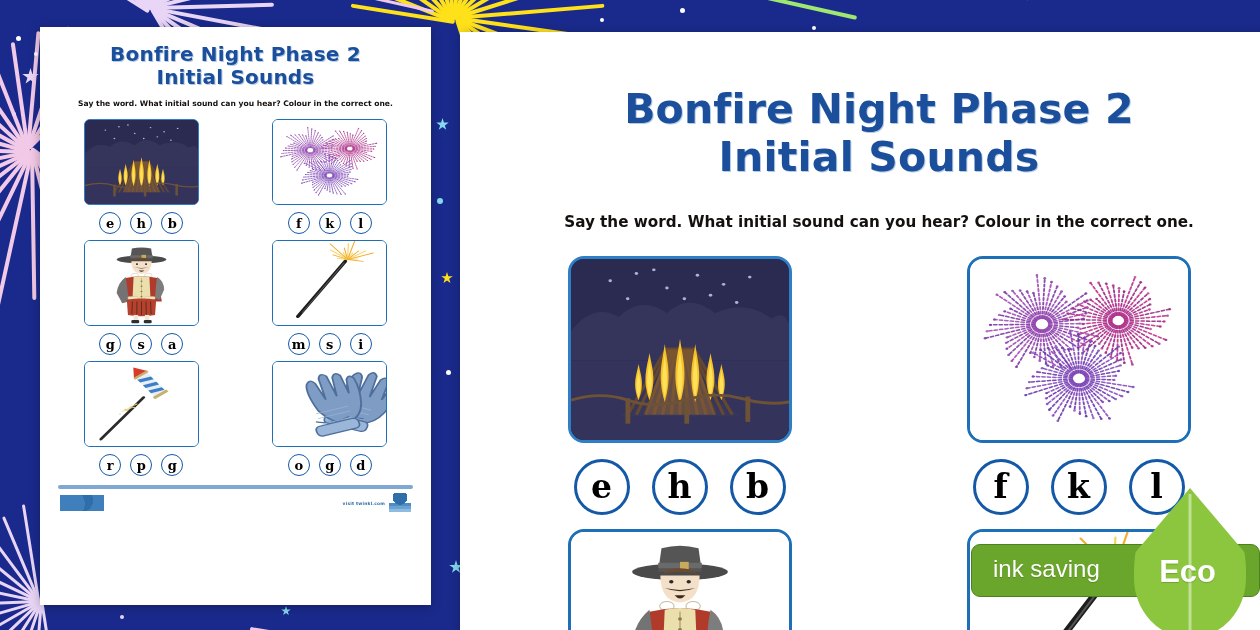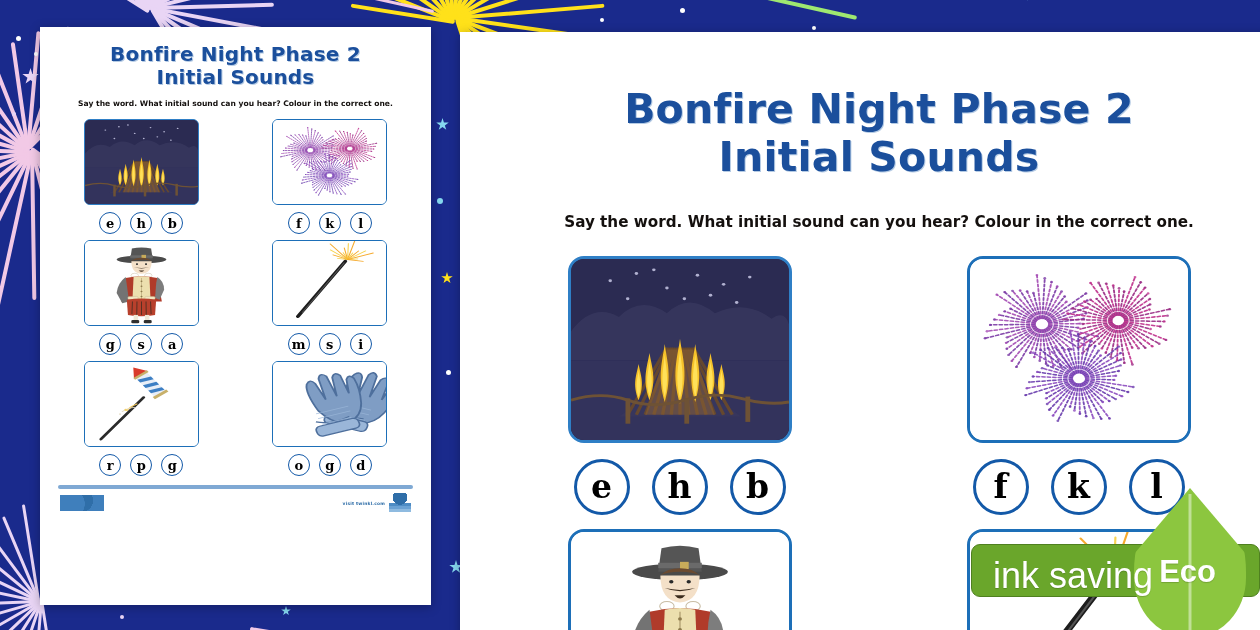--- a/index.html
+++ b/index.html
@@ -158,21 +158,21 @@
   }
   #eco-bar {
     position: absolute; left: 0; top: 18px;
     width: 289px; height: 53px;
     background: #6aa62b;
     border-radius: 9px;
     border: 1px solid #4f8020;
   }
   #eco-text {
     position: absolute; left: 22px; top: 29px;
-    color: #ffffff; font-size: 36px; font-weight: normal;
+    color: #ffffff; font-size: 24px; font-weight: normal;
     font-family: "Liberation Sans", sans-serif;
     text-shadow: 0 1px 1px rgba(0,0,0,.18);
     z-index: 3;
   }
   #eco-word {
     position: absolute; right: 44px; top: 28px;
     color: #ffffff; font-size: 31px; font-weight: bold;
     font-family: "Liberation Sans", sans-serif;
     text-shadow: 0 1px 1px rgba(0,0,0,.18);
     z-index: 4;

